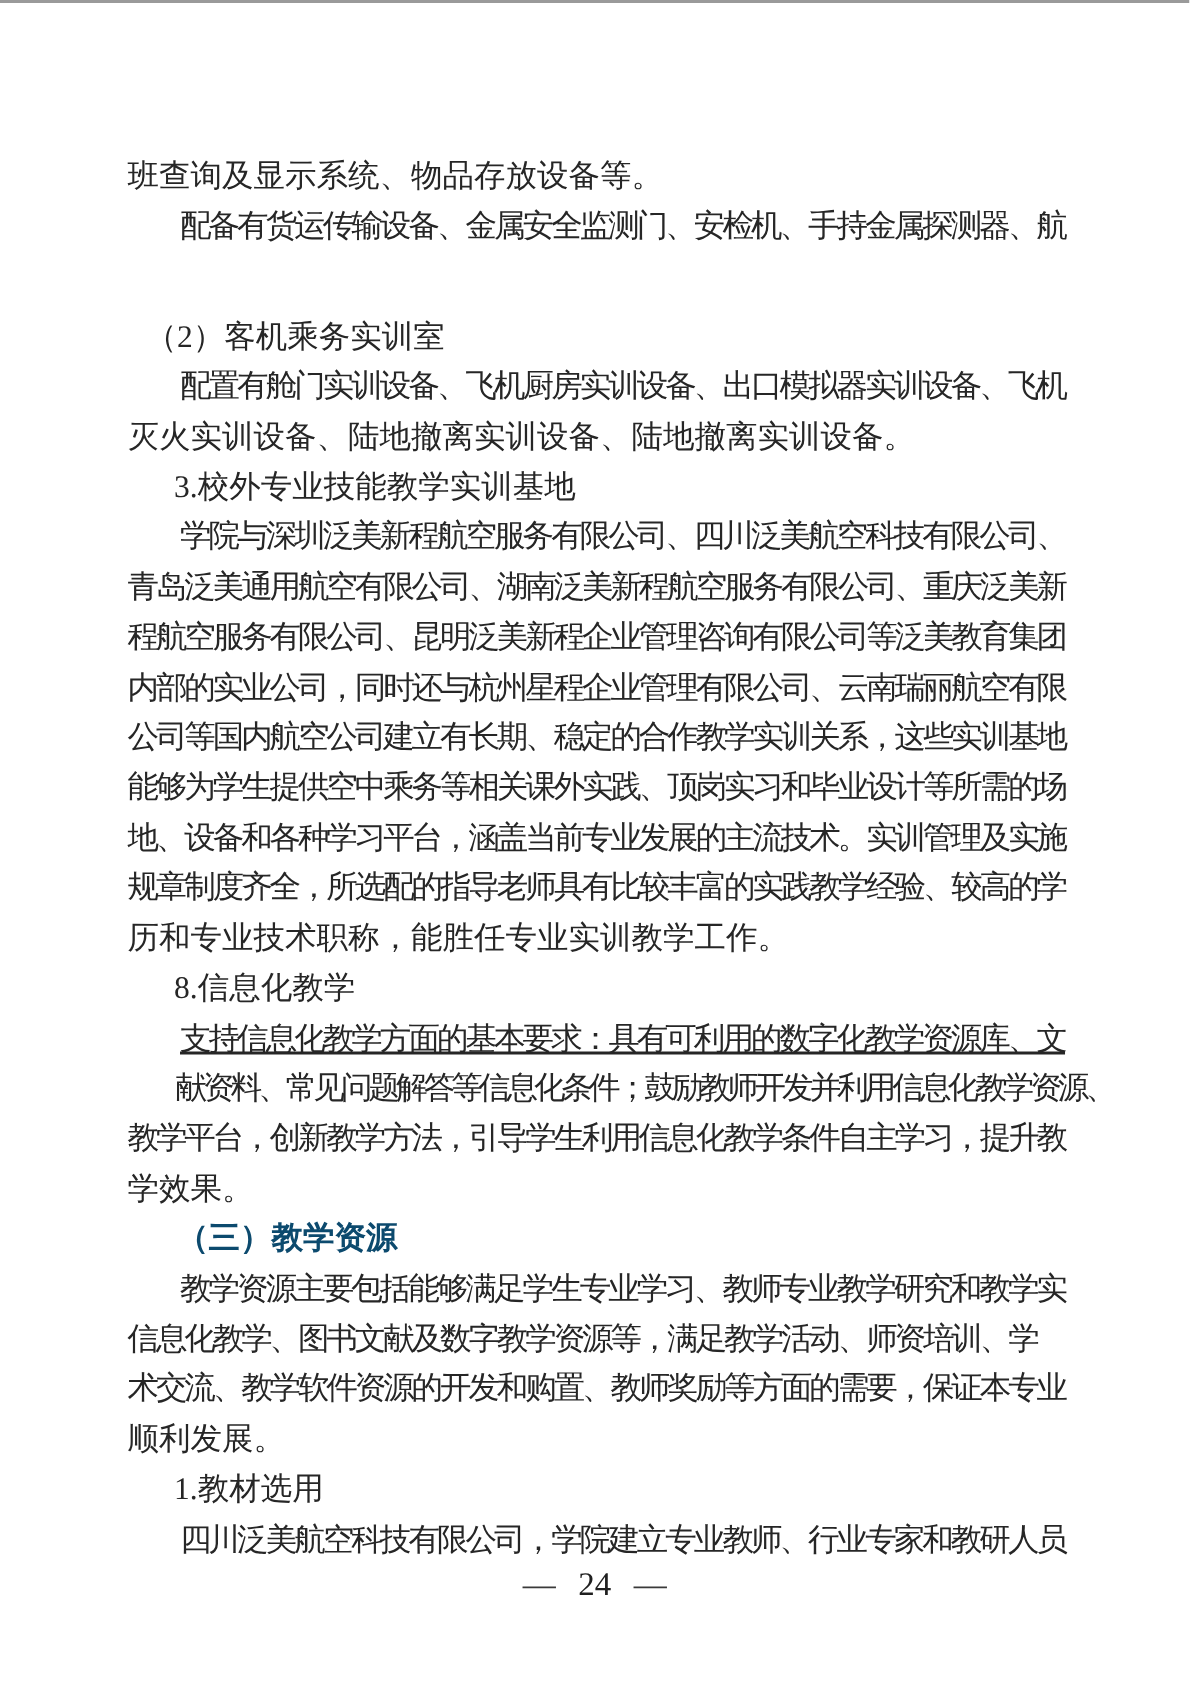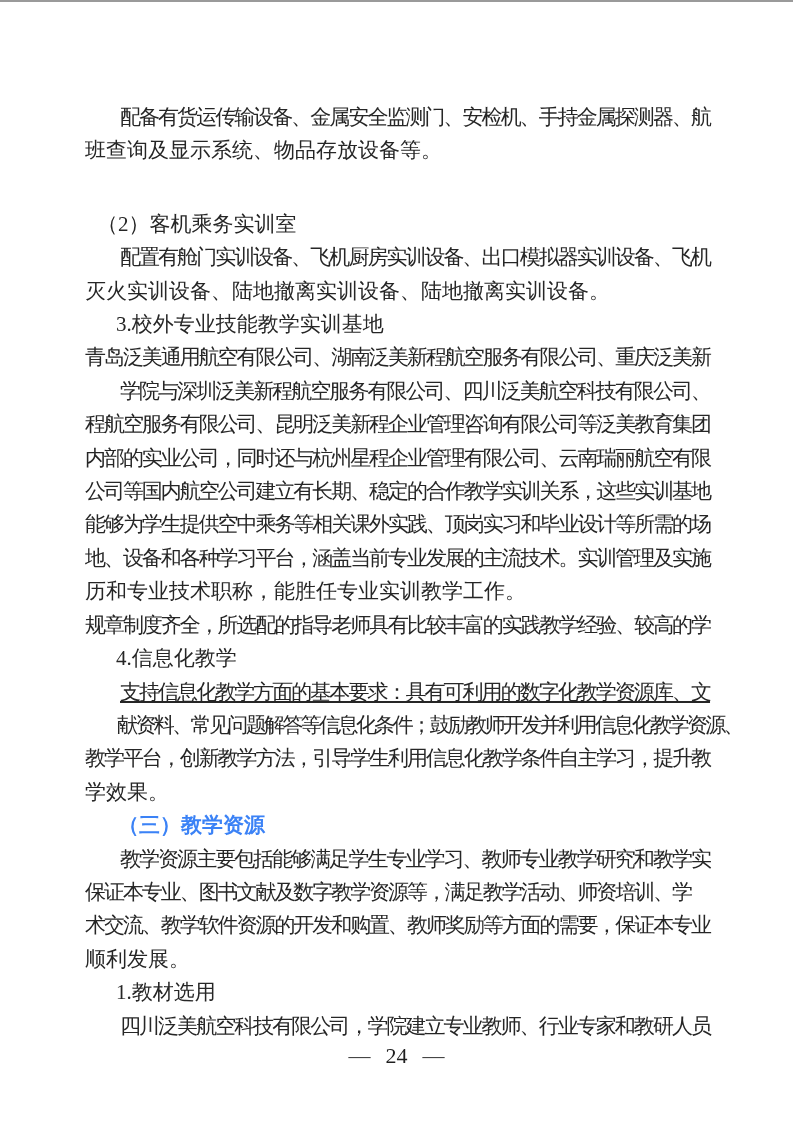--- a/index.html
+++ b/index.html
@@ -30,21 +30,21 @@
   .line {
     white-space: nowrap;
     overflow: visible;
   }
   .p-body .line.first { text-indent: 35px; }
   .p-sub  .line { text-indent: 12px; margin-top: 40px; }
   .p-num  .line { text-indent: 31px; }
   .p-bold .line {
     text-indent: 33px;
     font-weight: 700;
-    color: #3b82f6;
+    color: #0c4a6e;
   }
   .footer {
     position: absolute;
     top: 1041px;
     left: 0;
     width: 100%;
     display: flex;
     justify-content: center;
     align-items: center;
     gap: 15px;
@@ -53,59 +53,59 @@
     font-family: "Liberation Serif", "DejaVu Serif", serif;
   }
   .footer .dash { color: #3a3a3a; }
 </style>
 </head>
 <body>
 
 <div class="page">
   <div class="content" id="content">
       <div class="para p-body">
+        <div class="line">班查询及显示系统、物品存放设备等。</div>
         <div class="line first fit" style="letter-spacing: -1.96774px;">配备有货运传输设备、金属安全监测门、安检机、手持金属探测器、航</div>
-        <div class="line">班查询及显示系统、物品存放设备等。</div>
       </div>
       <div class="para p-sub">
         <div class="line first">（2）客机乘务实训室</div>
       </div>
       <div class="para p-body">
         <div class="line first fit" style="letter-spacing: -1.96774px;">配置有舱门实训设备、飞机厨房实训设备、出口模拟器实训设备、飞机</div>
         <div class="line">灭火实训设备、陆地撤离实训设备、陆地撤离实训设备。</div>
       </div>
       <div class="para p-num">
         <div class="line first">3.校外专业技能教学实训基地</div>
       </div>
       <div class="para p-body">
+        <div class="line first fit" style="letter-spacing: -1.96774px;">学院与深圳泛美新程航空服务有限公司、四川泛美航空科技有限公司、</div>
         <div class="line fit" style="letter-spacing: -2.06061px;">青岛泛美通用航空有限公司、湖南泛美新程航空服务有限公司、重庆泛美新</div>
-        <div class="line first fit" style="letter-spacing: -1.96774px;">学院与深圳泛美新程航空服务有限公司、四川泛美航空科技有限公司、</div>
         <div class="line fit" style="letter-spacing: -2.06061px;">程航空服务有限公司、昆明泛美新程企业管理咨询有限公司等泛美教育集团</div>
         <div class="line fit" style="letter-spacing: -2.06061px;">内部的实业公司，同时还与杭州星程企业管理有限公司、云南瑞丽航空有限</div>
         <div class="line fit" style="letter-spacing: -2.06061px;">公司等国内航空公司建立有长期、稳定的合作教学实训关系，这些实训基地</div>
         <div class="line fit" style="letter-spacing: -2.06061px;">能够为学生提供空中乘务等相关课外实践、顶岗实习和毕业设计等所需的场</div>
         <div class="line fit" style="letter-spacing: -2.06061px;">地、设备和各种学习平台，涵盖当前专业发展的主流技术。实训管理及实施</div>
+        <div class="line fit" style="letter-spacing: -2.06061px;">规章制度齐全，所选配的指导老师具有比较丰富的实践教学经验、较高的学</div>
         <div class="line">历和专业技术职称，能胜任专业实训教学工作。</div>
-        <div class="line fit" style="letter-spacing: -2.06061px;">规章制度齐全，所选配的指导老师具有比较丰富的实践教学经验、较高的学</div>
       </div>
       <div class="para p-num">
-        <div class="line first">4.信息化教学</div>
+        <div class="line first">8.信息化教学</div>
       </div>
       <div class="para p-body">
         <div class="line first fit" style="letter-spacing: -1.96774px; text-decoration: underline;">支持信息化教学方面的基本要求：具有可利用的数字化教学资源库、文</div>
         <div class="line fit" style="letter-spacing: -2.61765px; margin-left: 32px;">献资料、常见问题解答等信息化条件；鼓励教师开发并利用信息化教学资源、</div>
         <div class="line fit" style="letter-spacing: -2.06061px;">教学平台，创新教学方法，引导学生利用信息化教学条件自主学习，提升教</div>
         <div class="line">学效果。</div>
       </div>
       <div class="para p-bold">
         <div class="line first">（三）教学资源</div>
       </div>
       <div class="para p-body">
         <div class="line first fit" style="letter-spacing: -1.96774px;">教学资源主要包括能够满足学生专业学习、教师专业教学研究和教学实</div>
-        <div class="line fit" style="letter-spacing: -2.06061px;">保证本专业、图书文献及数字教学资源等，满足教学活动、师资培训、学</div>
+        <div class="line fit" style="letter-spacing: -2.06061px;">信息化教学、图书文献及数字教学资源等，满足教学活动、师资培训、学</div>
         <div class="line fit" style="letter-spacing: -2.06061px;">术交流、教学软件资源的开发和购置、教师奖励等方面的需要，保证本专业</div>
         <div class="line">顺利发展。</div>
       </div>
       <div class="para p-num">
         <div class="line first">1.教材选用</div>
       </div>
       <div class="para p-body">
         <div class="line first fit" style="letter-spacing: -1.96774px;">四川泛美航空科技有限公司，学院建立专业教师、行业专家和教研人员</div>
       </div>
     </div>

